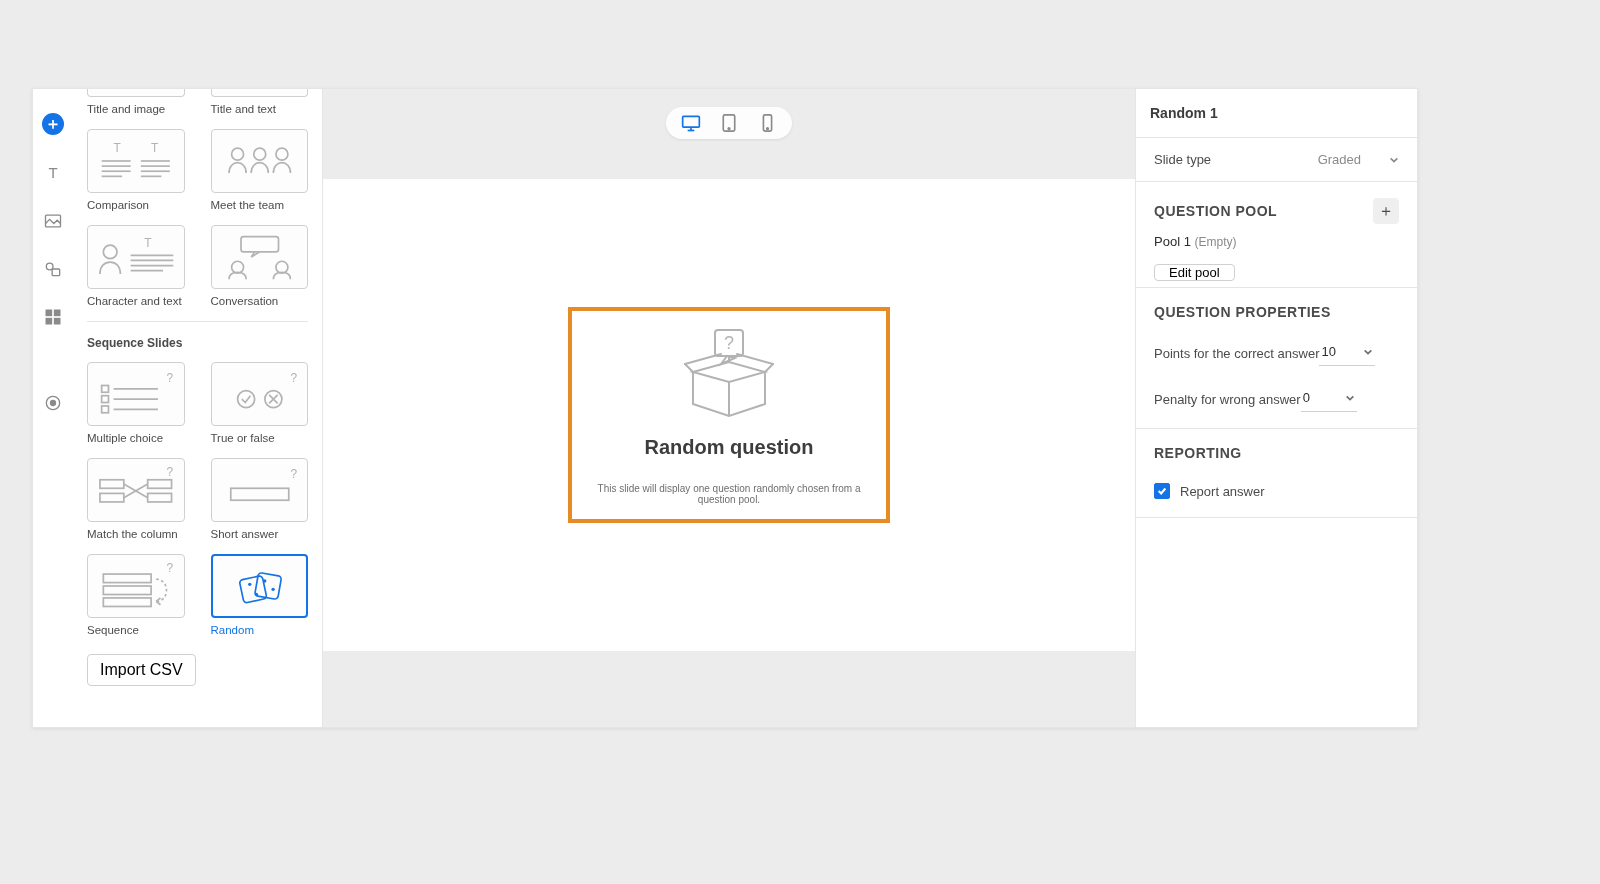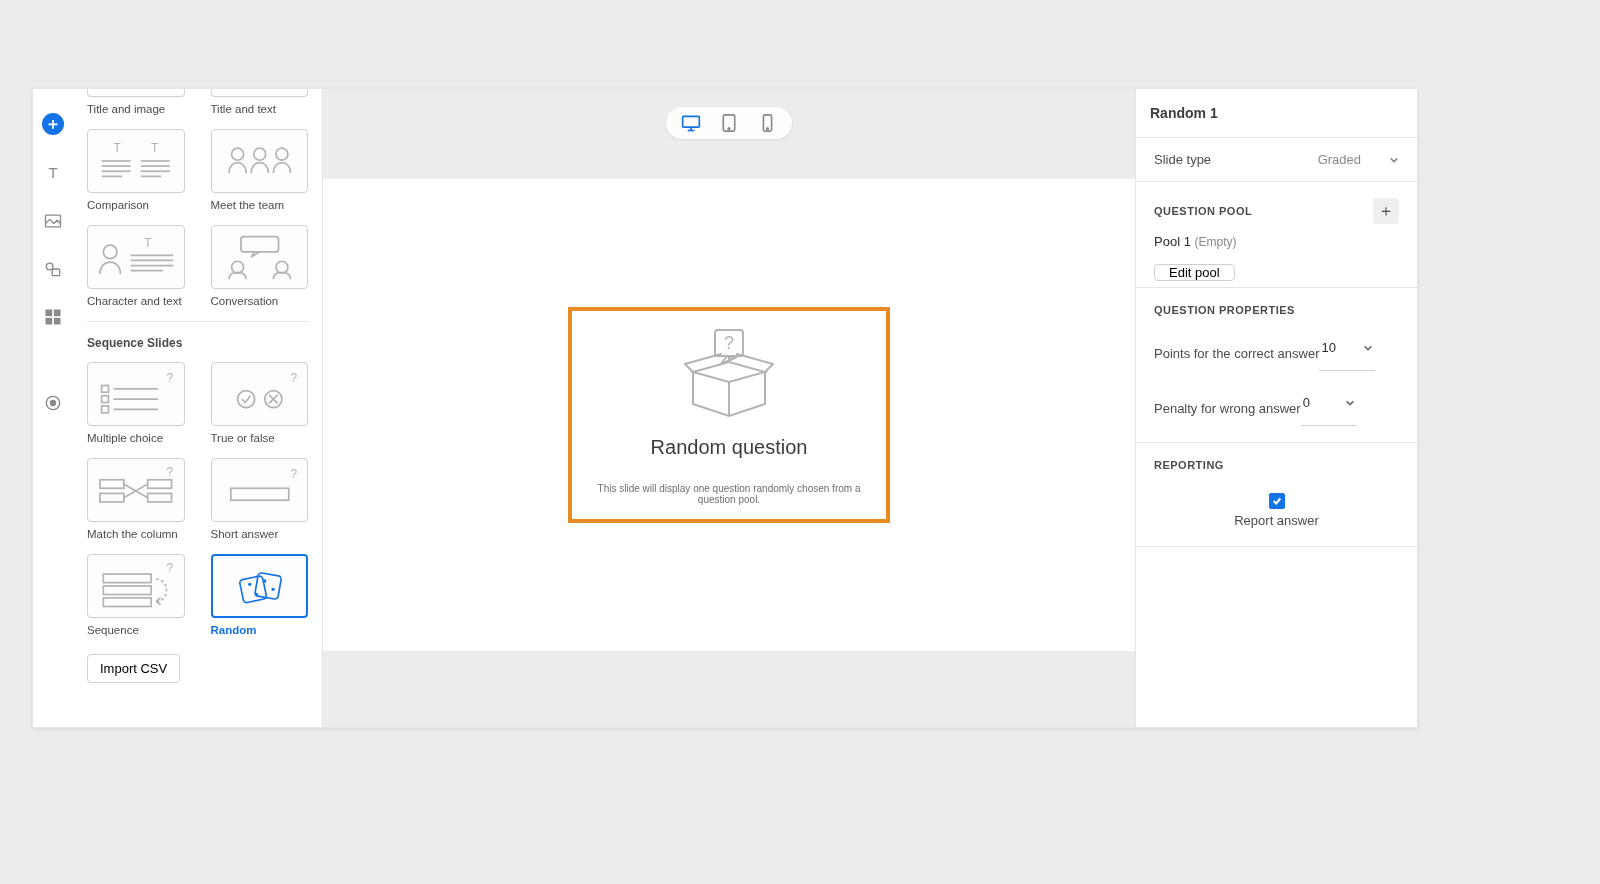--- a/index.html
+++ b/index.html
@@ -28,54 +28,54 @@
 
   
   .picker{position:absolute;left:40px;top:0;width:250px;height:100%;border-right:1px solid var(--border-light);padding:0 14px 16px 14px;overflow:hidden;}
   .tile-row{display:flex;gap:26px;margin-bottom:14px;}
   .tile{width:112px;}
   .tile .thumb{height:64px;border:1px solid var(--border);border-radius:4px;background:#fdfdfd;display:flex;align-items:center;justify-content:center;color:var(--icon-grey);}
   .tile .thumb svg{width:100%;height:100%;}
   .tile.clipped .thumb{height:8px;border-top:none;border-top-left-radius:0;border-top-right-radius:0;}
   .tile .caption{margin-top:6px;font-size:11.5px;color:#4b4b4b;}
   .tile.selected .thumb{border:2px solid var(--blue);color:var(--blue);}
-  .tile.selected .caption{color:var(--blue);font-weight:700;}
+  .tile.selected .caption{color:var(--blue);font-weight:400;}
   .hr{border:none;border-top:1px solid var(--border-light);margin:6px 0 14px 0;}
   .section-label{font-size:12px;color:#4b4b4b;font-weight:600;margin:4px 0 12px 0;}
-  .picker-btn{margin-top:4px;padding:6px 12px;font-size:13px;border:1px solid var(--border);border-radius:4px;background:#fff;cursor:pointer;}
+  .picker-btn{margin-top:4px;padding:6px 12px;font-size:16px;border:1px solid var(--border);border-radius:4px;background:#fff;cursor:pointer;}
 
   
   .canvas-area{position:absolute;left:290px;top:0;right:282px;height:100%;background:var(--bg);}
   .device-switch{position:absolute;top:18px;left:50%;transform:translateX(-50%);display:flex;align-items:center;background:#fdfdfd;border-radius:20px;padding:5px 14px;gap:16px;box-shadow:0 1px 3px var(--shadow);}
   .device-switch .dev{width:22px;height:22px;display:flex;align-items:center;justify-content:center;color:var(--muted);border-radius:50%;}
   .device-switch .dev.active{color:var(--blue);}
   .device-switch .dev svg{display:block;}
   .slide{position:absolute;top:90px;left:0;right:0;height:472px;background:#fff;}
   .highlight{position:absolute;left:50%;top:50%;transform:translate(-50%,-50%);width:322px;height:216px;border:4px solid var(--orange);display:flex;flex-direction:column;align-items:center;justify-content:center;padding:10px 20px;}
-  .highlight h3{margin:14px 0 24px 0;font-size:20px;font-weight:400;color:#3d3d3d;}
+  .highlight h3{margin:14px 0 24px 0;font-size:20px;font-weight:700;color:#3d3d3d;}
   .highlight p{margin:0;font-size:10px;color:#6e6e6e;text-align:center;}
   .box-icon{width:100px;height:96px;}
 
   
   .props{position:absolute;right:0;top:0;width:282px;height:100%;border-left:1px solid var(--border-light);display:flex;flex-direction:column;}
   .props-title{padding:16px 14px;font-size:14px;font-weight:700;color:#3d3d3d;border-bottom:1px solid var(--border-light);}
   .prop-row{display:flex;justify-content:space-between;padding:14px 18px;}
   .prop-label{font-size:13px;color:#4b4b4b;}
   .prop-select{display:flex;align-items:center;gap:28px;color:var(--muted);font-size:13px;}
   .chev{width:10px;height:10px;}
   .section{border-top:1px solid var(--border-light);padding:16px 18px 6px 18px;}
   .section-head{display:flex;align-items:center;justify-content:space-between;margin-bottom:10px;}
-  .section-head .small-title{font-size:11px;letter-spacing:.5px;font-weight:700;color:#4b4b4b;}
+  .section-head .small-title{font-size:14px;letter-spacing:.5px;font-weight:700;color:#4b4b4b;}
   .add-btn{width:26px;height:26px;border-radius:4px;background:#efefef;display:flex;align-items:center;justify-content:center;color:#4b4b4b;font-size:16px;cursor:pointer;}
   .pool-line{font-size:13px;color:#2c2c2c;margin:6px 0 14px 0;}
   .pool-line .empty{color:var(--muted);font-size:12px;}
   .btn{padding:0 14px;font-size:13px;border:1px solid var(--border);border-radius:4px;background:#fff;cursor:pointer;}
   .prop-inline{display:flex;align-items:center;justify-content:flex-start;padding:10px 0;}
-  .num-select{display:flex;align-items:center;gap:26px;font-size:13px;color:#2c2c2c;border-bottom:1px solid var(--border);padding:4px 2px 15px 2px;min-width:56px;justify-content:space-between;}
-  .check-row{display:flex;align-items:center;gap:4px;padding:12px 0;flex-direction:column;}
+  .num-select{display:flex;align-items:center;gap:26px;font-size:13px;color:#2c2c2c;border-bottom:1px solid var(--border);padding:4px 2px 6px 2px;min-width:56px;justify-content:space-between;}
+  .check-row{display:flex;align-items:center;gap:10px;padding:12px 0;}
   .checkbox{width:16px;height:16px;border:1px solid var(--blue);border-radius:2px;background:var(--blue);display:flex;align-items:center;justify-content:center;}
   .checkbox svg{width:10px;height:10px;stroke:#fff;stroke-width:2.5;fill:none;}
 </style>
 </head>
 <body>
 
 <div class="stage">
 
   <div class="rail">
     <div class="plus">＋</div>

